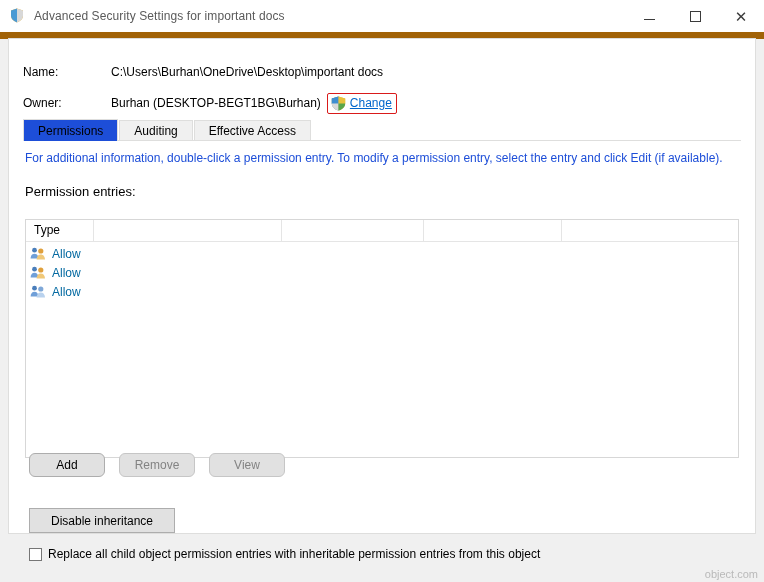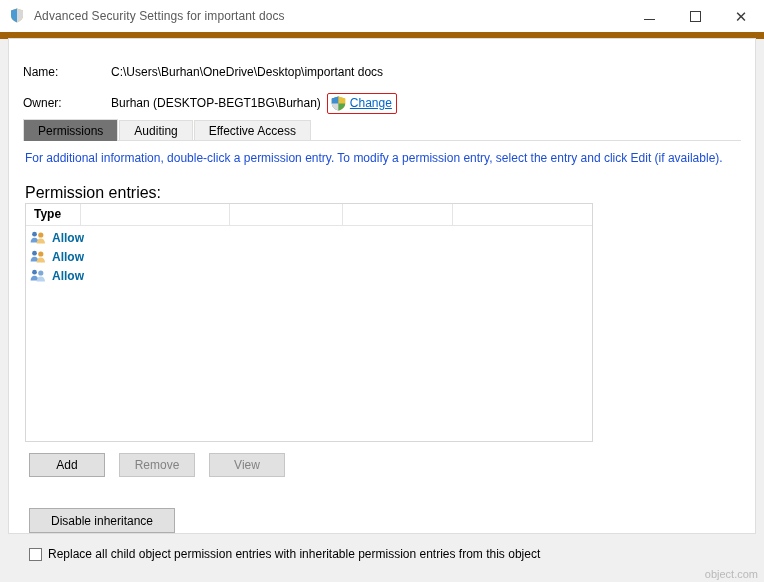--- a/index.html
+++ b/index.html
@@ -152,21 +152,21 @@
     padding: 0 14px;
     font-size: 12px;
     background: #f0f0f0;
     border: 1px solid #dededd;
     border-bottom: none;
     box-sizing: border-box;
     color: #000;
     margin-right: 1px;
   }
   .tab.active {
-    background: #737373;
+    background: #1d4ed8;
     border-color: #dededd;
     height: 22px;
     line-height: 22px;
     position: relative;
     z-index: 2;
   }
   .tab-underline {
     position: absolute;
     left: 14px;
     top: 101px;
@@ -179,35 +179,34 @@
     position: absolute;
     left: 16px;
     top: 112px;
     font-size: 12px;
     color: #1d4ed8;
   }
   .entries-label {
     position: absolute;
     left: 16px;
     top: 145px;
-    font-size: 16px;
+    font-size: 13px;
     color: #000;
   }
 
   
   .listview {
     position: absolute;
     left: 16px;
-    top: 164px;
-    width: 568px;
+    top: 180px;
+    width: 714px;
     height: 239px;
     border: 1px solid #d7d7d7;
     background: #ffffff;
     box-sizing: border-box;
-    font-weight: bold;
   }
   .lv-header {
     display: flex;
     height: 22px;
     border-bottom: 1px solid #e5e5e5;
     box-sizing: border-box;
   }
   .lv-col {
     height: 21px;
     line-height: 21px;
@@ -258,21 +257,21 @@
     background: #e1e1e1;
     border-color: #c6c6c6;
   }
   .btn-row {
     position: absolute;
     left: 20px;
     top: 414px;
     display: flex;
     gap: 14px;
   }
-  .btn-w { width: 76px; }
+  .btn-w { width: 76px; border-radius: 6px; }
 
   .btn-inherit {
     position: absolute;
     left: 20px;
     top: 469px;
     width: 146px;
     height: 25px;
   }
 
   .checkbox-row {

